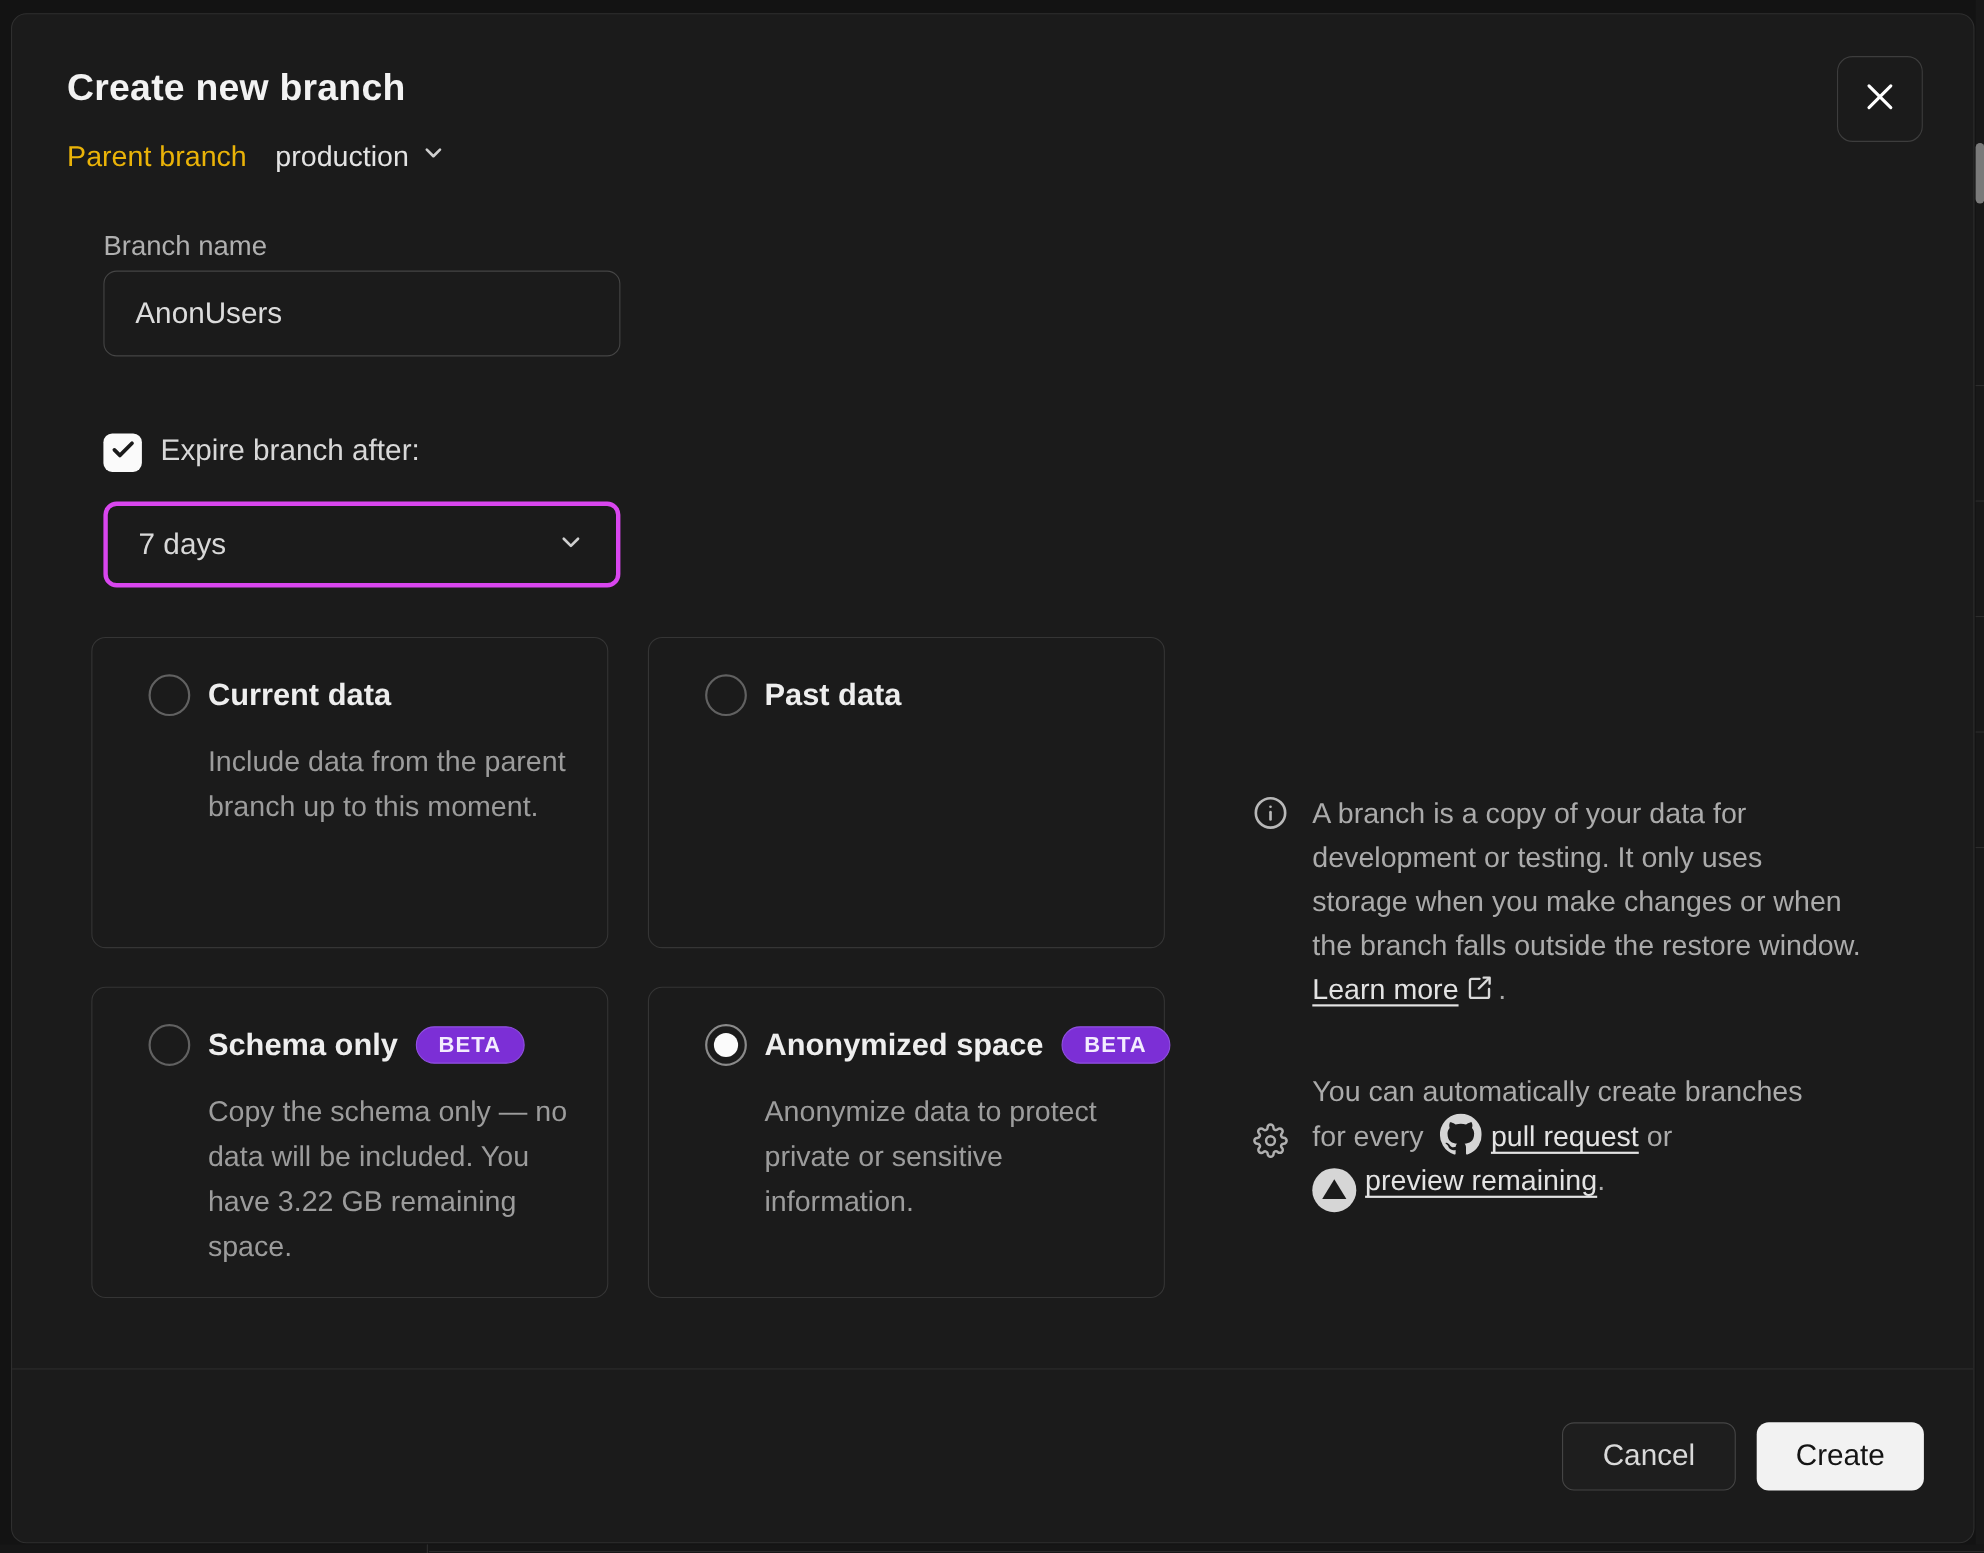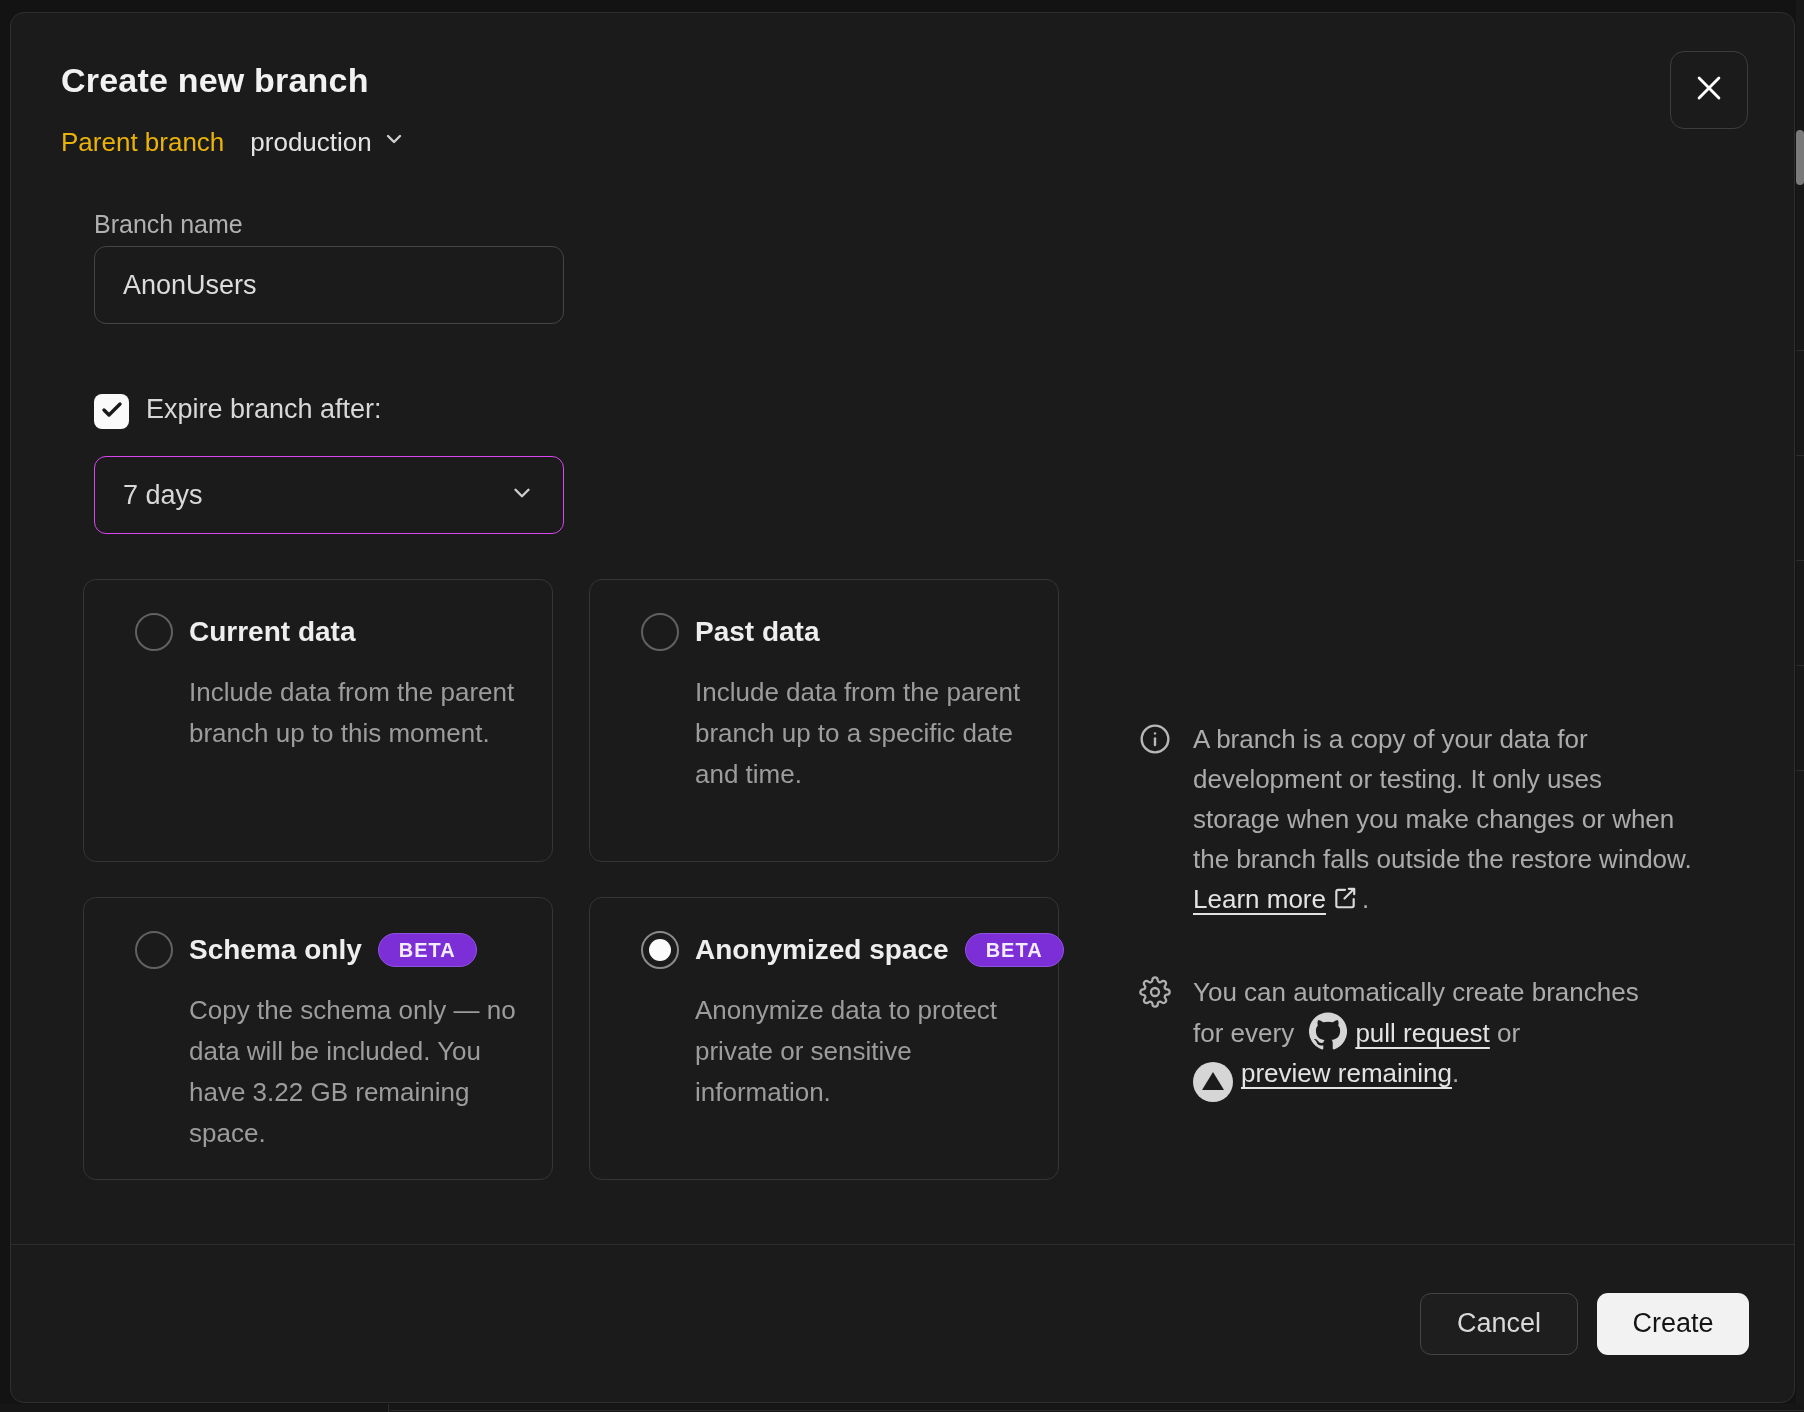--- a/index.html
+++ b/index.html
@@ -72,21 +72,21 @@
     display:flex; align-items:flex-start; gap:17px;
   }
   .checkbox {
     width:35px; height:35px; background:#fafafa; border-radius:8px;
     display:flex; align-items:center; justify-content:center; cursor:pointer;
   }
   .checkbox-label { font-size:27px; color:#d8d8d8; }
 
   .select-box {
     position:absolute; left:83px; top:443px; width:470px; height:78px;
-    border:1px solid #d946ef; border-radius:12px;
+    border:4px solid #d946ef; border-radius:12px;
     display:flex; align-items:center; justify-content:space-between;
     padding:10px 28px; cursor:pointer;
   }
   .select-value { font-size:27px; color:#d8d8d8; }
 
   
   .cards {
     position:absolute; left:72px; top:566px;
     display:grid; grid-template-columns:470px 470px; grid-auto-rows:283px;
     column-gap:36px; row-gap:35px;
@@ -112,21 +112,21 @@
     padding:6px 20px; line-height:1; flex:none;
   }
   .card-desc {
     margin:21px 0 0 54px;
     font-size:26px; line-height:41px; color:#9c9c9c; max-width:360px;
   }
 
   
   .info-panel { position:absolute; left:1128px; top:706px; width:580px; }
   .info-item { display:flex; gap:22px; }
-  .info-item + .info-item { margin-top:50px; }
+  .info-item + .info-item { margin-top:50px;align-items:center; }
   .info-icon-col { flex:none; width:32px; padding-top:4px; }
   .info-text { font-size:26px; line-height:40px; color:#ababab; width:500px; }
   .info-link { color:#e3e3e3; text-decoration:underline; text-underline-offset:5px; cursor:pointer; }
   .ext-icon { display:inline-block; vertical-align:-3px; margin:0 4px 0 6px; }
   .inline-icon { display:inline-flex; vertical-align:-8px; margin:0 8px; }
   .vercel-circle {
     display:inline-flex; width:40px; height:40px; border-radius:50%;
     background:#d6d6d6; align-items:center; justify-content:center;
   }
   .vercel-triangle {
@@ -226,21 +226,20 @@
         <span class="card-title">Current data</span>
       </div>
       <div class="card-desc">Include data from the parent branch up to this moment.</div>
     </div>
 
     <div class="card">
       <div class="card-head">
         <span class="radio"></span>
         <span class="card-title">Past data</span>
       </div>
-      <div class="card-desc">Include data from the parent branch up to a specific date and time.</div>
     </div>
 
     <div class="card">
       <div class="card-head">
         <span class="radio"></span>
         <span class="card-title">Schema only</span>
         <span class="beta-badge">BETA</span>
       </div>
       <div class="card-desc">Copy the schema only — no data will be included. You have 3.22 GB remaining space.</div>
     </div>

